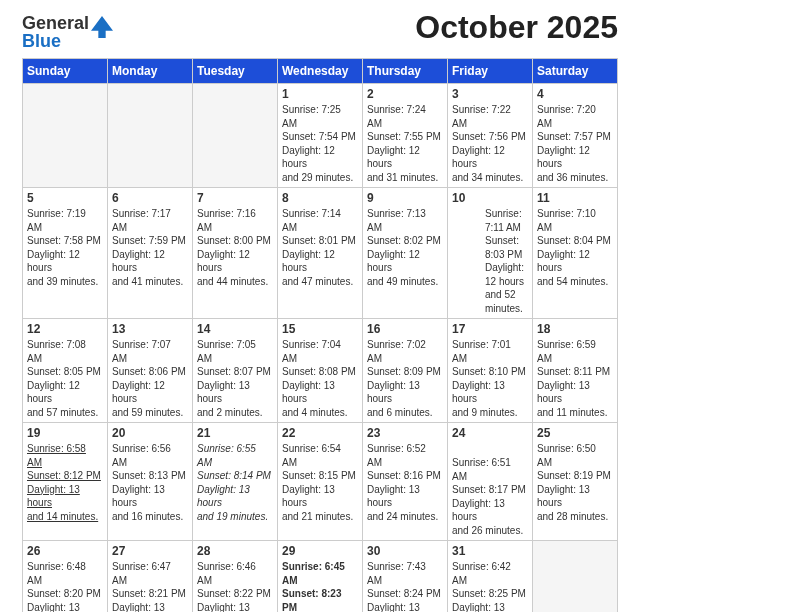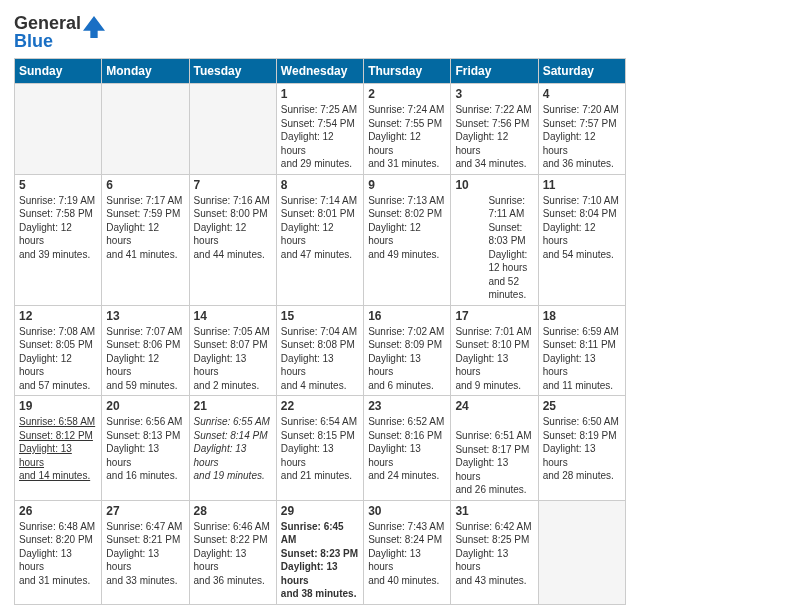--- a/index.html
+++ b/index.html
@@ -6,21 +6,21 @@
     body {
       font-family: Arial, sans-serif;
       background: #fff;
       width: 792px;
       height: 612px;
       overflow: hidden;
     }
     .page {
       width: 640px;
       height: 612px;
-      padding: 10px 14px;
+      padding: 10px 22px;
       border-radius: 11px;
     }
     .header {
       display: flex;
       justify-content: space-between;
       align-items: flex-start;
       margin-bottom: 8px;
     }
     .logo {
       display: flex;
@@ -59,21 +59,21 @@
     }
     .subtitle {
       font-size: 15px;
       color: #444;
     }
     .calendar {
       width: 100%;
       border-collapse: collapse;
     }
     .calendar th {
-      background-color: #0369a1;
+      background-color: #1d4ed8;
       color: #fff;
       font-size: 12px;
       font-weight: bold;
       padding: 5px 4px;
       text-align: left;
       border: 1px solid #ccc;
       margin-left: 20px;
     }
     .calendar td {
       vertical-align: top;
@@ -108,20 +108,21 @@
     <div class="logo">
       <div class="logo-text">
         <span class="logo-general">General</span>
         <span class="logo-blue">Blue</span>
       </div>
       <svg class="logo-icon" viewBox="0 0 30 30" xmlns="http://www.w3.org/2000/svg">
         <polygon points="0,20 15,0 30,20 20,20 20,30 10,30 10,20" fill="#1a6fc4"></polygon>
       </svg>
     </div>
     <div class="title-block">
+      <div class="month-title">October 2025</div>
     </div>
   </div>
 
   <table class="calendar">
     <thead>
       <tr>
         <th>Sunday</th>
         <th>Monday</th>
         <th>Tuesday</th>
         <th>Wednesday</th>

